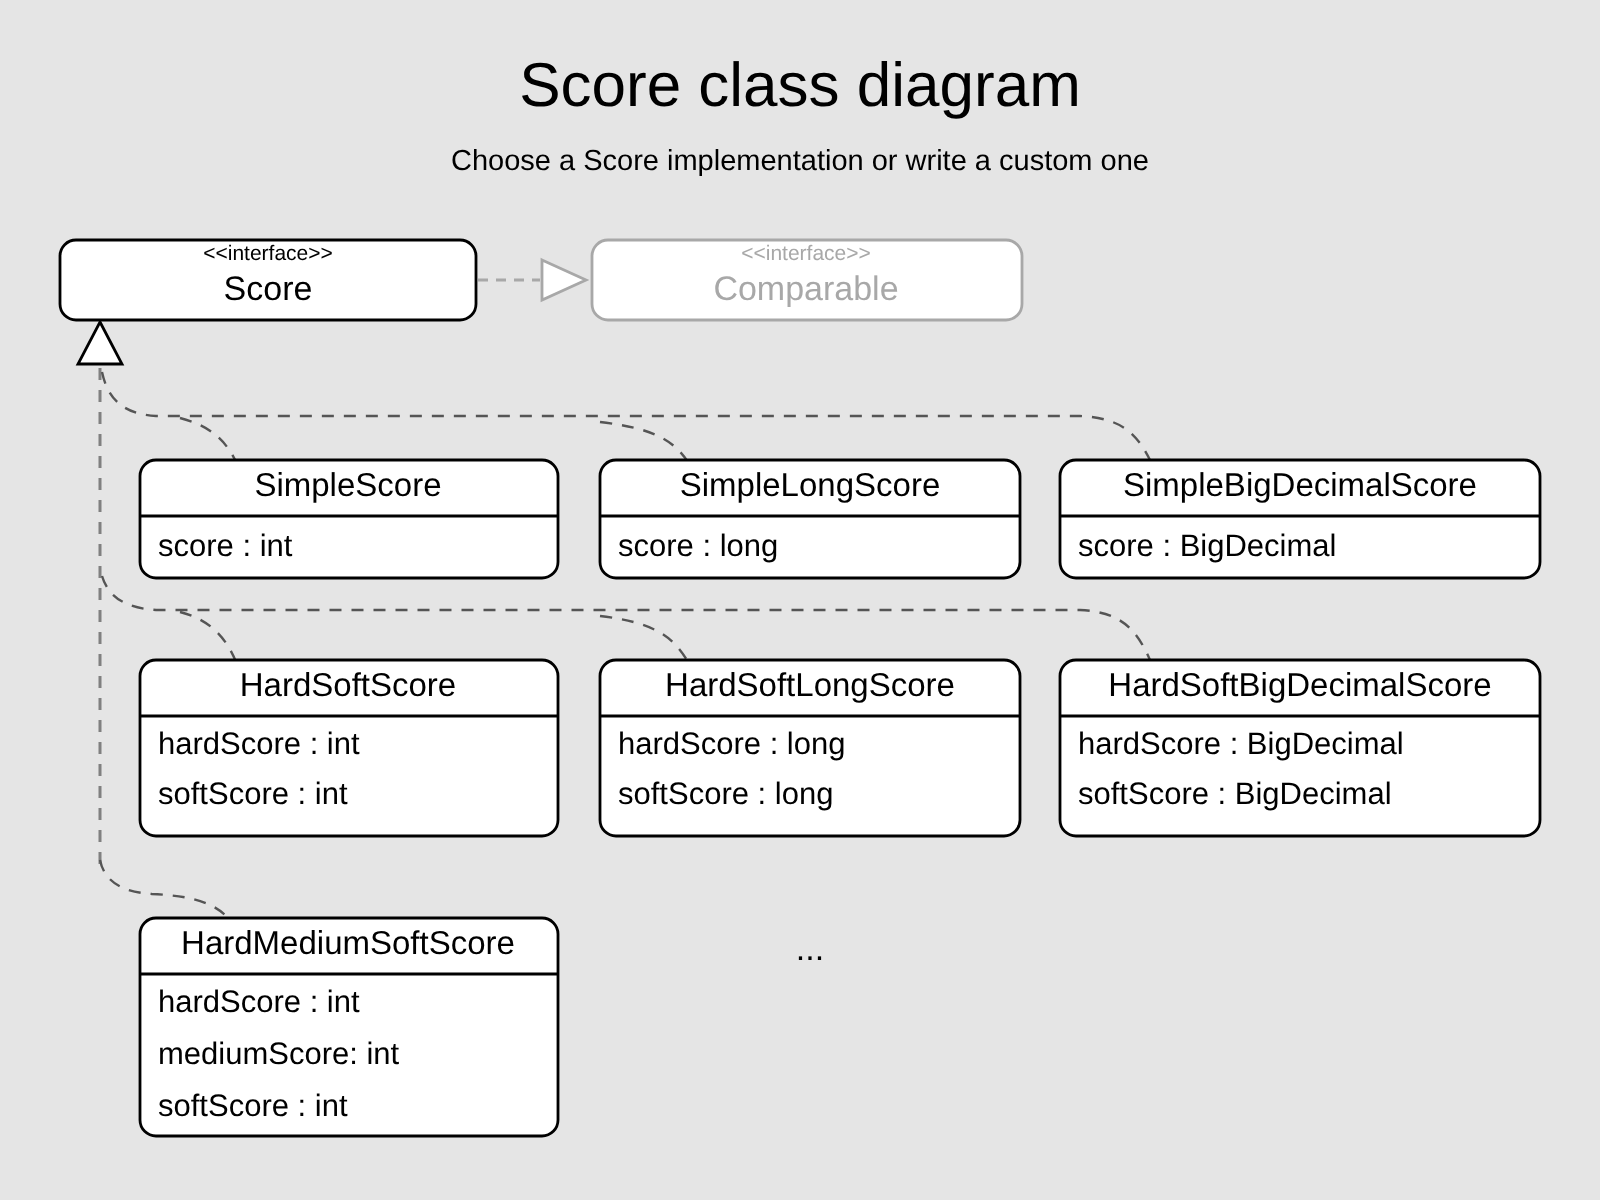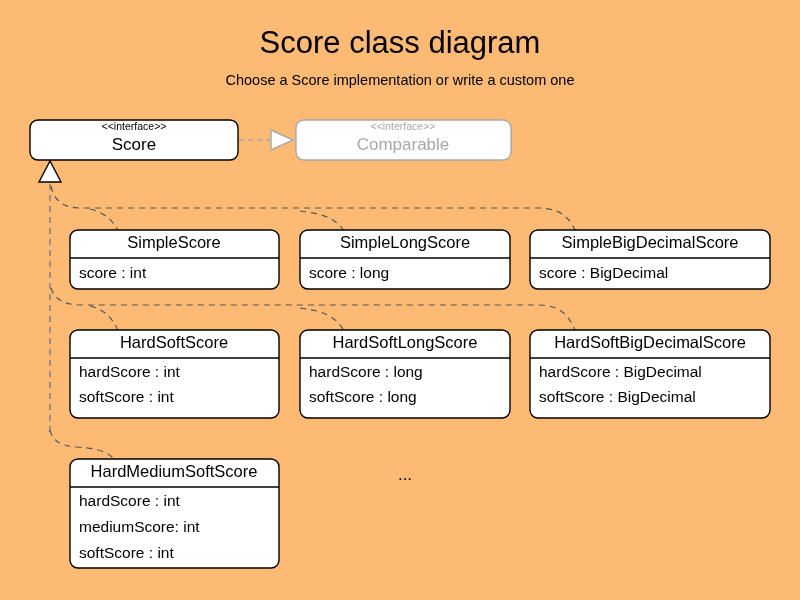--- a/index.html
+++ b/index.html
@@ -12,21 +12,21 @@
     width: 800px;
     height: 600px;
     overflow: hidden;
     font-family: "Liberation Sans", sans-serif;
     color: #000000;
   }
   #diagram-root {
     position: relative;
     width: 800px;
     height: 600px;
-    background: #fdba74;
+    background: #e5e5e5;
   }
   #diagram-svg {
     position: absolute;
     left: 0;
     top: 0;
     width: 800px;
     height: 600px;
     display: block;
   }
   .heading-title {

